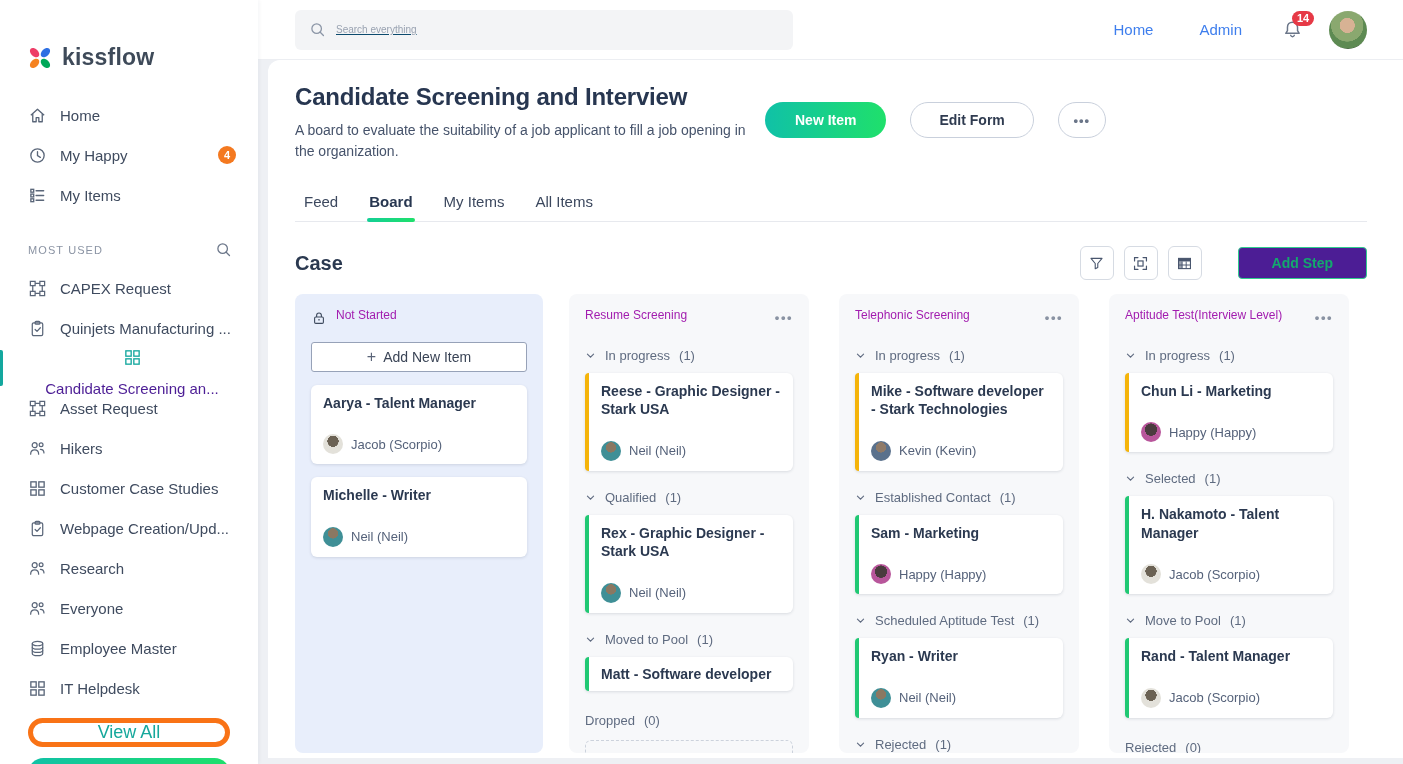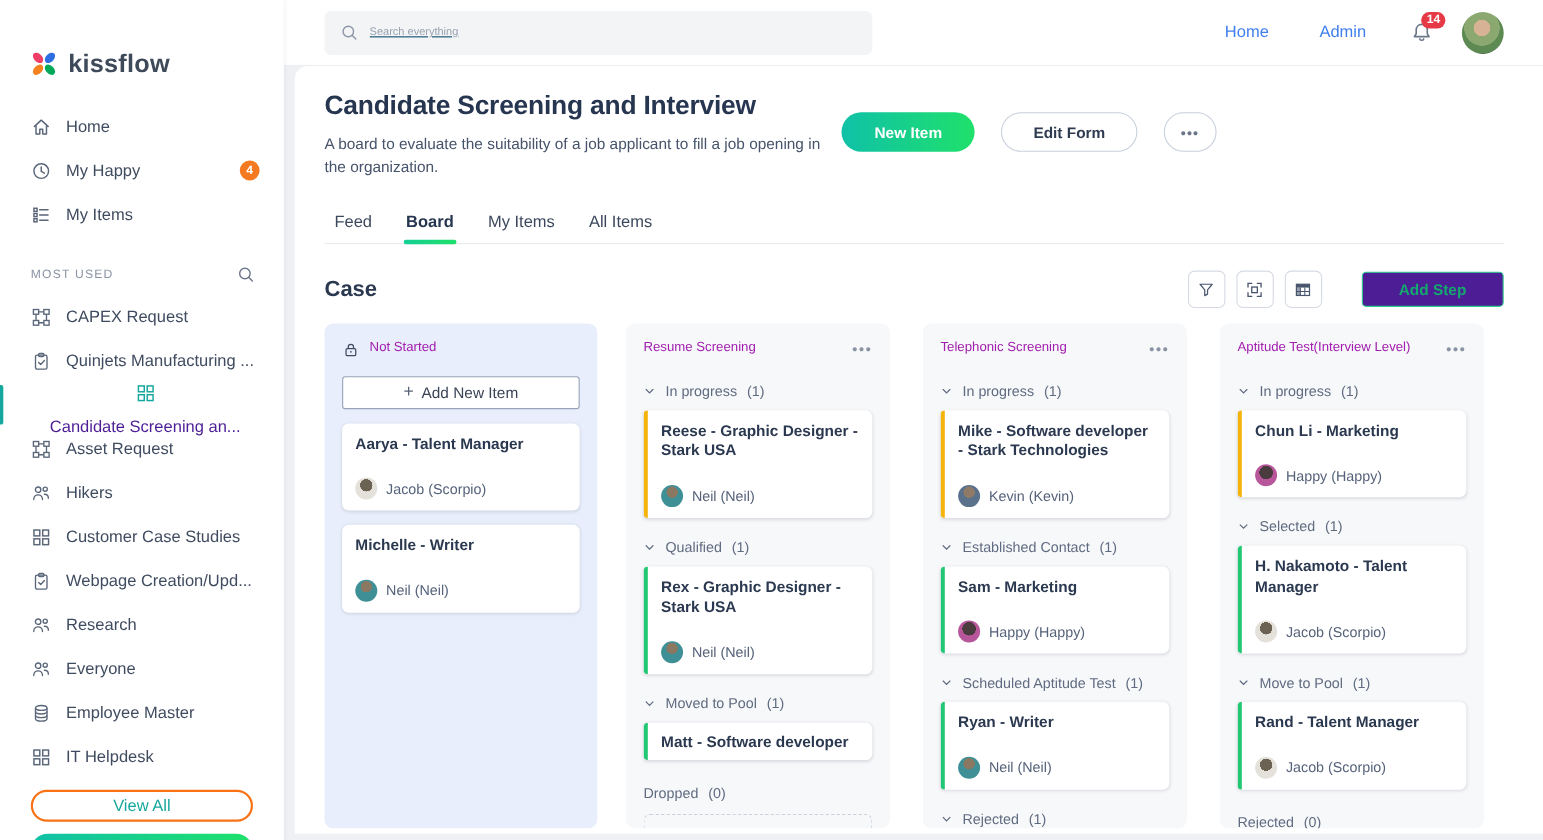--- a/index.html
+++ b/index.html
@@ -16,21 +16,21 @@
   .nav-item { position:relative; display:flex; align-items:center; gap:13px; height:40px; padding:0 22px 0 28px; font-size:15px; color:#3f4b5f; cursor:pointer; }
   .nav-item .nicon { width:19px; height:19px; color:#5a6679; flex:0 0 19px; }
   .nav-item.active { color:#4c1d95;flex-direction:column; }
   .nav-item.active .nicon { color:#13a79e; }
   .nav-item.active::before { content:""; position:absolute; left:0; top:2px; width:3px; height:36px; background:#13a79e; border-radius:0 2px 2px 0; }
   .badge-orange { margin-left:auto; min-width:18px; height:18px; border-radius:9px; background:#f47920; color:#fff; font-size:11px; font-weight:700; display:flex; align-items:center; justify-content:center; padding:0 5px; }
   .section-row { display:flex; align-items:center; justify-content:space-between; padding:26px 26px 8px 28px; }
   .section-label { font-size:11px; letter-spacing:1.1px; color:#8a93a3; }
   .side-search { width:17px; height:17px; color:#6b7689; cursor:pointer; }
   .side-bottom { margin-top:auto; padding:10px 28px 22px 28px; }
-  .btn-viewall { width:100%; height:29px; border:2px solid #f97316; border-radius:15px; background:#fff; color:#16a89c; font-size:15px; display:flex; align-items:center; justify-content:center; cursor:pointer; font-family:inherit; }
+  .btn-viewall { width:100%; height:29px; border:5px solid #f97316; border-radius:15px; background:#fff; color:#16a89c; font-size:18px; display:flex; align-items:center; justify-content:center; cursor:pointer; font-family:inherit; }
   .btn-createflow { width:100%; height:31px; margin-top:11px; border:none; border-radius:16px; background:linear-gradient(90deg,#10c1a7,#1fe06b); color:#fff; font-size:15px; display:flex; align-items:center; justify-content:center; cursor:pointer; font-family:inherit; }
 
   
   .main { flex:1; display:flex; flex-direction:column; min-width:0; background:#eef0f4; }
   .topbar { height:60px; background:#fff; display:flex; align-items:center; padding:0 36px 0 37px; border-bottom:1px solid #eceef2; }
   .search-box { width:498px; height:40px; background:#f3f4f6; border-radius:6px; display:flex; align-items:center; padding:0 14px; gap:10px; }
   .search-box svg { width:17px; height:17px; color:#8b95a6; flex:0 0 17px; }
   .search-box input { border:none; outline:none; background:transparent; font-size:10px; color:#0c4a6e; width:100%; font-family:inherit;text-decoration:underline; }
   .search-box input::placeholder { color:#99a2b1; }
   .top-right { margin-left:auto; display:flex; align-items:center; }

